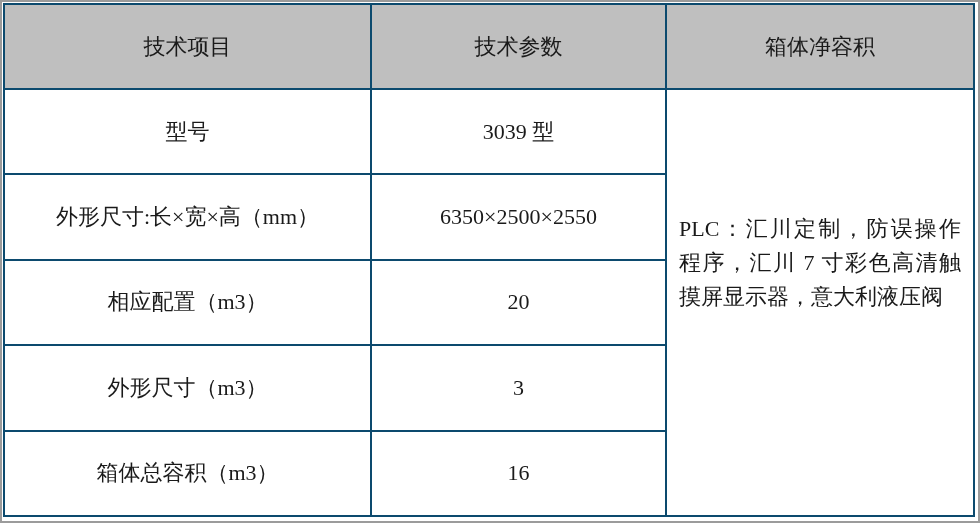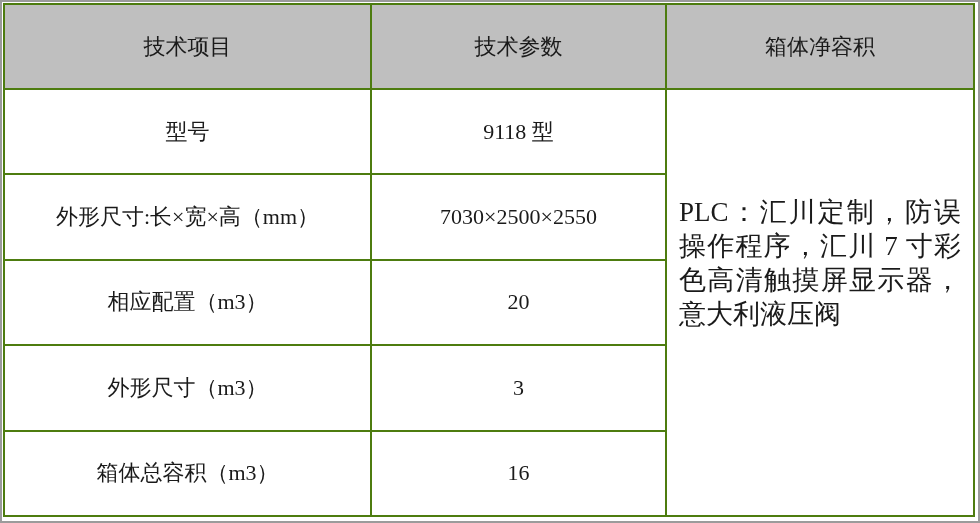--- a/index.html
+++ b/index.html
@@ -22,21 +22,21 @@
     position: absolute;
     left: 1px;
     top: 1px;
     width: 970px;
     height: 514px;
     border-collapse: collapse;
     table-layout: fixed;
   }
   .spec-table th,
   .spec-table td {
-    border: 2px solid #4d7c0f;
+    border: 2px solid #0c4a6e;
     font-size: 22px;
     font-weight: normal;
     text-align: center;
     vertical-align: middle;
     padding: 0;
     overflow: hidden;
   }
   .spec-table thead tr {
     height: 85px;
   }
@@ -44,21 +44,21 @@
     height: 83px;
     margin-left: 36px;
   }
   .spec-table th {
     background: #bfbfbf;
   }
   .spec-table td.config-cell {
     text-align: justify;
     vertical-align: middle;
     padding: 0 12px 80px 12px;
-    font-size: 27px;
+    font-size: 22px;
     line-height: 34px;
   }
 </style>
 </head>
 <body>
 
 <div class="page">
   <table class="spec-table">
     <colgroup>
       <col style="width:367px">
@@ -68,26 +68,26 @@
     <thead>
       <tr>
         <th>技术项目</th>
         <th>技术参数</th>
         <th>箱体净容积</th>
       </tr>
     </thead>
     <tbody>
       <tr>
         <td>型号</td>
-        <td>9118 型</td>
+        <td>3039 型</td>
         <td class="config-cell" rowspan="5">PLC：汇川定制，防误操作程序，汇川 7 寸彩色高清触摸屏显示器，意大利液压阀</td>
       </tr>
       <tr>
         <td>外形尺寸:长×宽×高（mm）</td>
-        <td>7030×2500×2550</td>
+        <td>6350×2500×2550</td>
       </tr>
       <tr>
         <td>相应配置（m3）</td>
         <td>20</td>
       </tr>
       <tr>
         <td>外形尺寸（m3）</td>
         <td>3</td>
       </tr>
       <tr>

